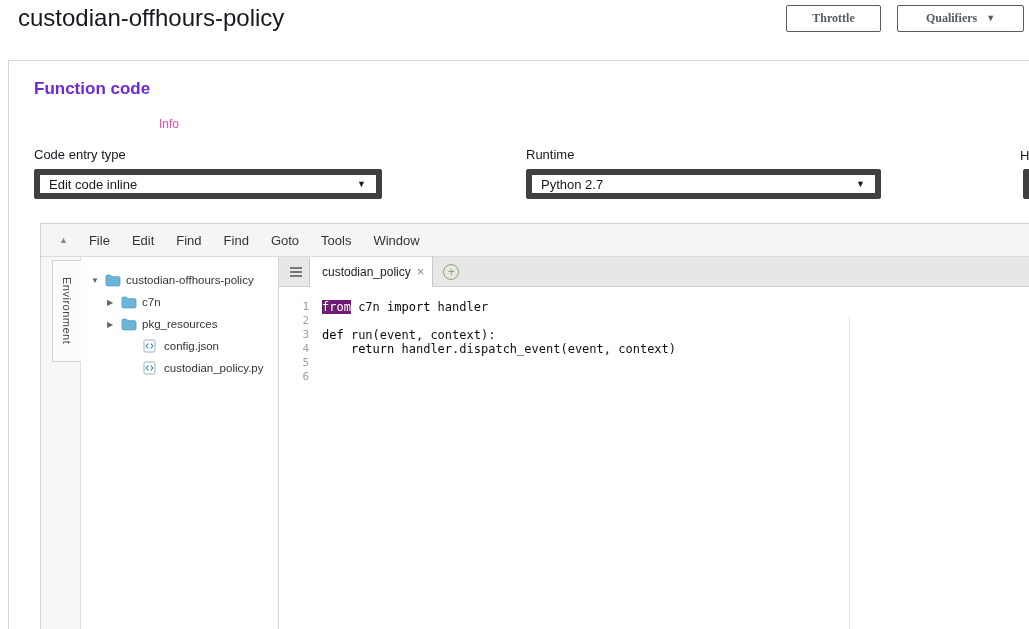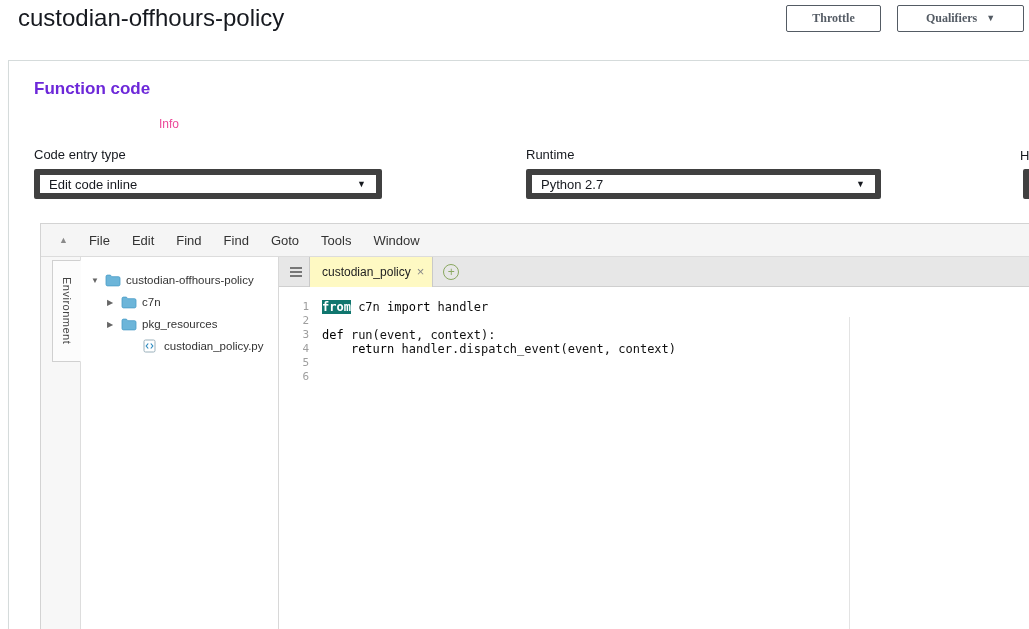--- a/index.html
+++ b/index.html
@@ -52,35 +52,35 @@
   .tree-row.level-1 { padding-left:26px; }
   .tree-row.level-1.file { padding-left:62px; }
   .disclosure { width:14px; font-size:8px; color:#666; }
   .tree-icon { width:21px; display:flex; align-items:center; }
   .tree-label { overflow:hidden; text-overflow:ellipsis; }
 
   .editor-main { flex:1; display:flex; flex-direction:column; position:relative; background:#fff; min-width:0; }
   .tabbar { height:30px; background:#e7e7e7; border-bottom:1px solid #cfcfcf; display:flex; align-items:center; flex:0 0 30px; }
   .tab-list-btn { width:26px; height:30px; display:flex; flex-direction:column; gap:2px; align-items:center; justify-content:center; cursor:pointer; margin-left:4px; }
   .tab-list-btn i { display:block; width:12px; height:2px; background:#777; }
-  .tab { height:30px; background:#fef9c3; border-left:1px solid #c9c9c9; border-right:1px solid #c9c9c9;
+  .tab { height:30px; background:#ffffff; border-left:1px solid #c9c9c9; border-right:1px solid #c9c9c9;
          display:flex; align-items:center; padding:0 8px 0 12px; font-size:12px; color:#222; gap:6px; cursor:pointer; }
   .tab-label { white-space:nowrap; overflow:hidden; max-width:103px; }
   .tab-close { color:#888; font-size:13px; cursor:pointer; }
   .tab-add { margin-left:10px; width:16px; height:16px; border:1px solid #8aa860; border-radius:50%;
              color:#8aa860; font-size:12px; line-height:14px; text-align:center; cursor:pointer; }
 
   .code-region { flex:1; display:flex; position:relative; font-family:"DejaVu Sans Mono", monospace; font-size:12px; overflow:hidden; }
   .gutter { width:38px; padding:13px 8px 0 0; text-align:right; color:#9e9e9e; background:#fff; flex:0 0 38px; }
   .gutter-line { height:14px; font-size:11px; line-height:14px; }
   .code { padding:13px 0 0 5px; flex:1; }
   .code-line { height:14px; line-height:14px; white-space:pre; }
   .tok-plain { color:#111; }
   .tok-keyword { color:#000000; }
-  .tok-keyword-selected { color:#fff; background:#0f766e;font-weight:bold; }
+  .tok-keyword-selected { color:#fff; background:#701a75; }
   .print-margin { position:absolute; left:570px; top:30px; bottom:0; width:1px; background:#e3e3e3; }
 </style>
 </head>
 <body>
 
 <h1 class="page-title">custodian-offhours-policy</h1>
 
 <button class="btn btn-throttle">Throttle</button>
 <button class="btn btn-qualifiers">
   <span>Qualifiers</span>
@@ -145,20 +145,29 @@
             <span class="tree-label">c7n</span>
           </div>
           <div class="tree-row level-1">
             <span class="disclosure">▶</span>
             <span class="tree-icon">
               <svg width="16" height="13" viewBox="0 0 16 13">
                 <path d="M1 2.5c0-.8.6-1.4 1.4-1.4h3l1.4 1.6h6.8c.8 0 1.4.6 1.4 1.4v6.4c0 .8-.6 1.4-1.4 1.4H2.4c-.8 0-1.4-.6-1.4-1.4V2.5z" fill="#6cb5d9" stroke="#4a9cc7" stroke-width=".8"></path>
               </svg>
             </span>
             <span class="tree-label">pkg_resources</span>
+          </div>
+          <div class="tree-row level-1 file">
+            <span class="tree-icon">
+              <svg width="13" height="14" viewBox="0 0 13 14">
+                <rect x="1" y="1" width="11" height="12" rx="1.5" fill="#fff" stroke="#9ab0bb"></rect>
+                <path d="M5.2 4.5 3.2 7l2 2.5M7.8 4.5 9.8 7l-2 2.5" stroke="#2e8bc0" stroke-width="1.2" fill="none"></path>
+              </svg>
+            </span>
+            <span class="tree-label">config.json</span>
           </div>
           <div class="tree-row level-1 file">
             <span class="tree-icon">
               <svg width="13" height="14" viewBox="0 0 13 14">
                 <rect x="1" y="1" width="11" height="12" rx="1.5" fill="#fff" stroke="#9ab0bb"></rect>
                 <path d="M5.2 4.5 3.2 7l2 2.5M7.8 4.5 9.8 7l-2 2.5" stroke="#2e8bc0" stroke-width="1.2" fill="none"></path>
               </svg>
             </span>
             <span class="tree-label">custodian_policy.py</span>
           </div>

